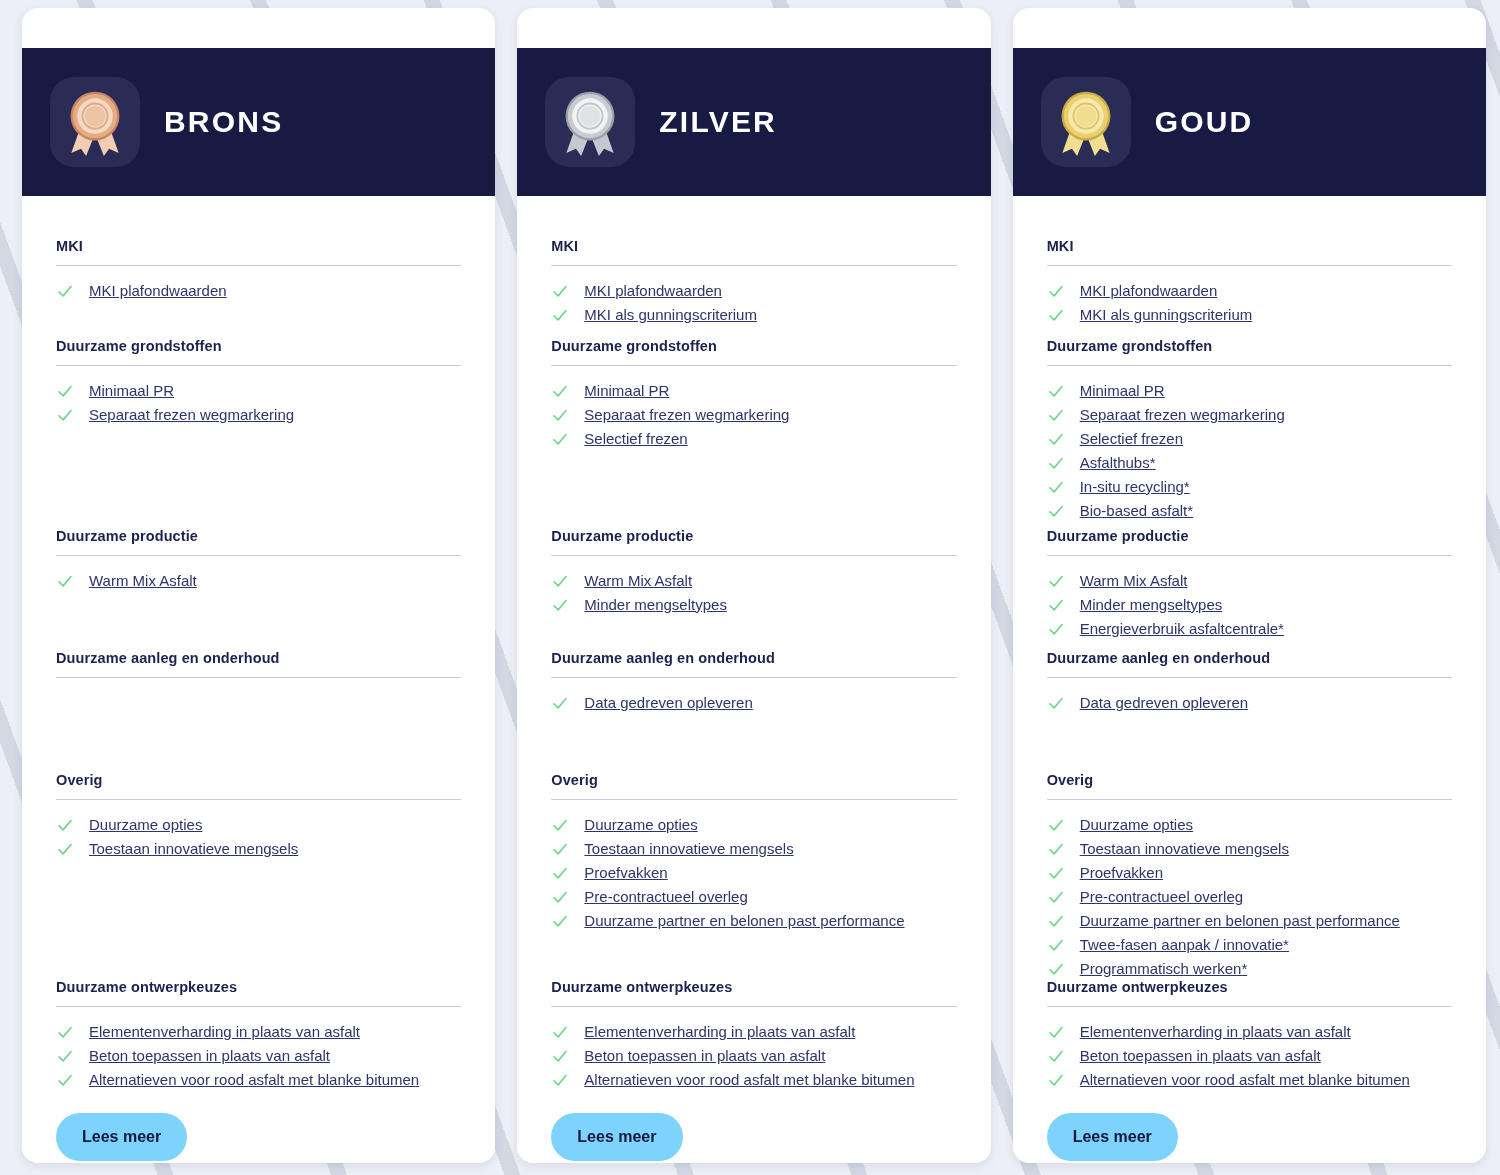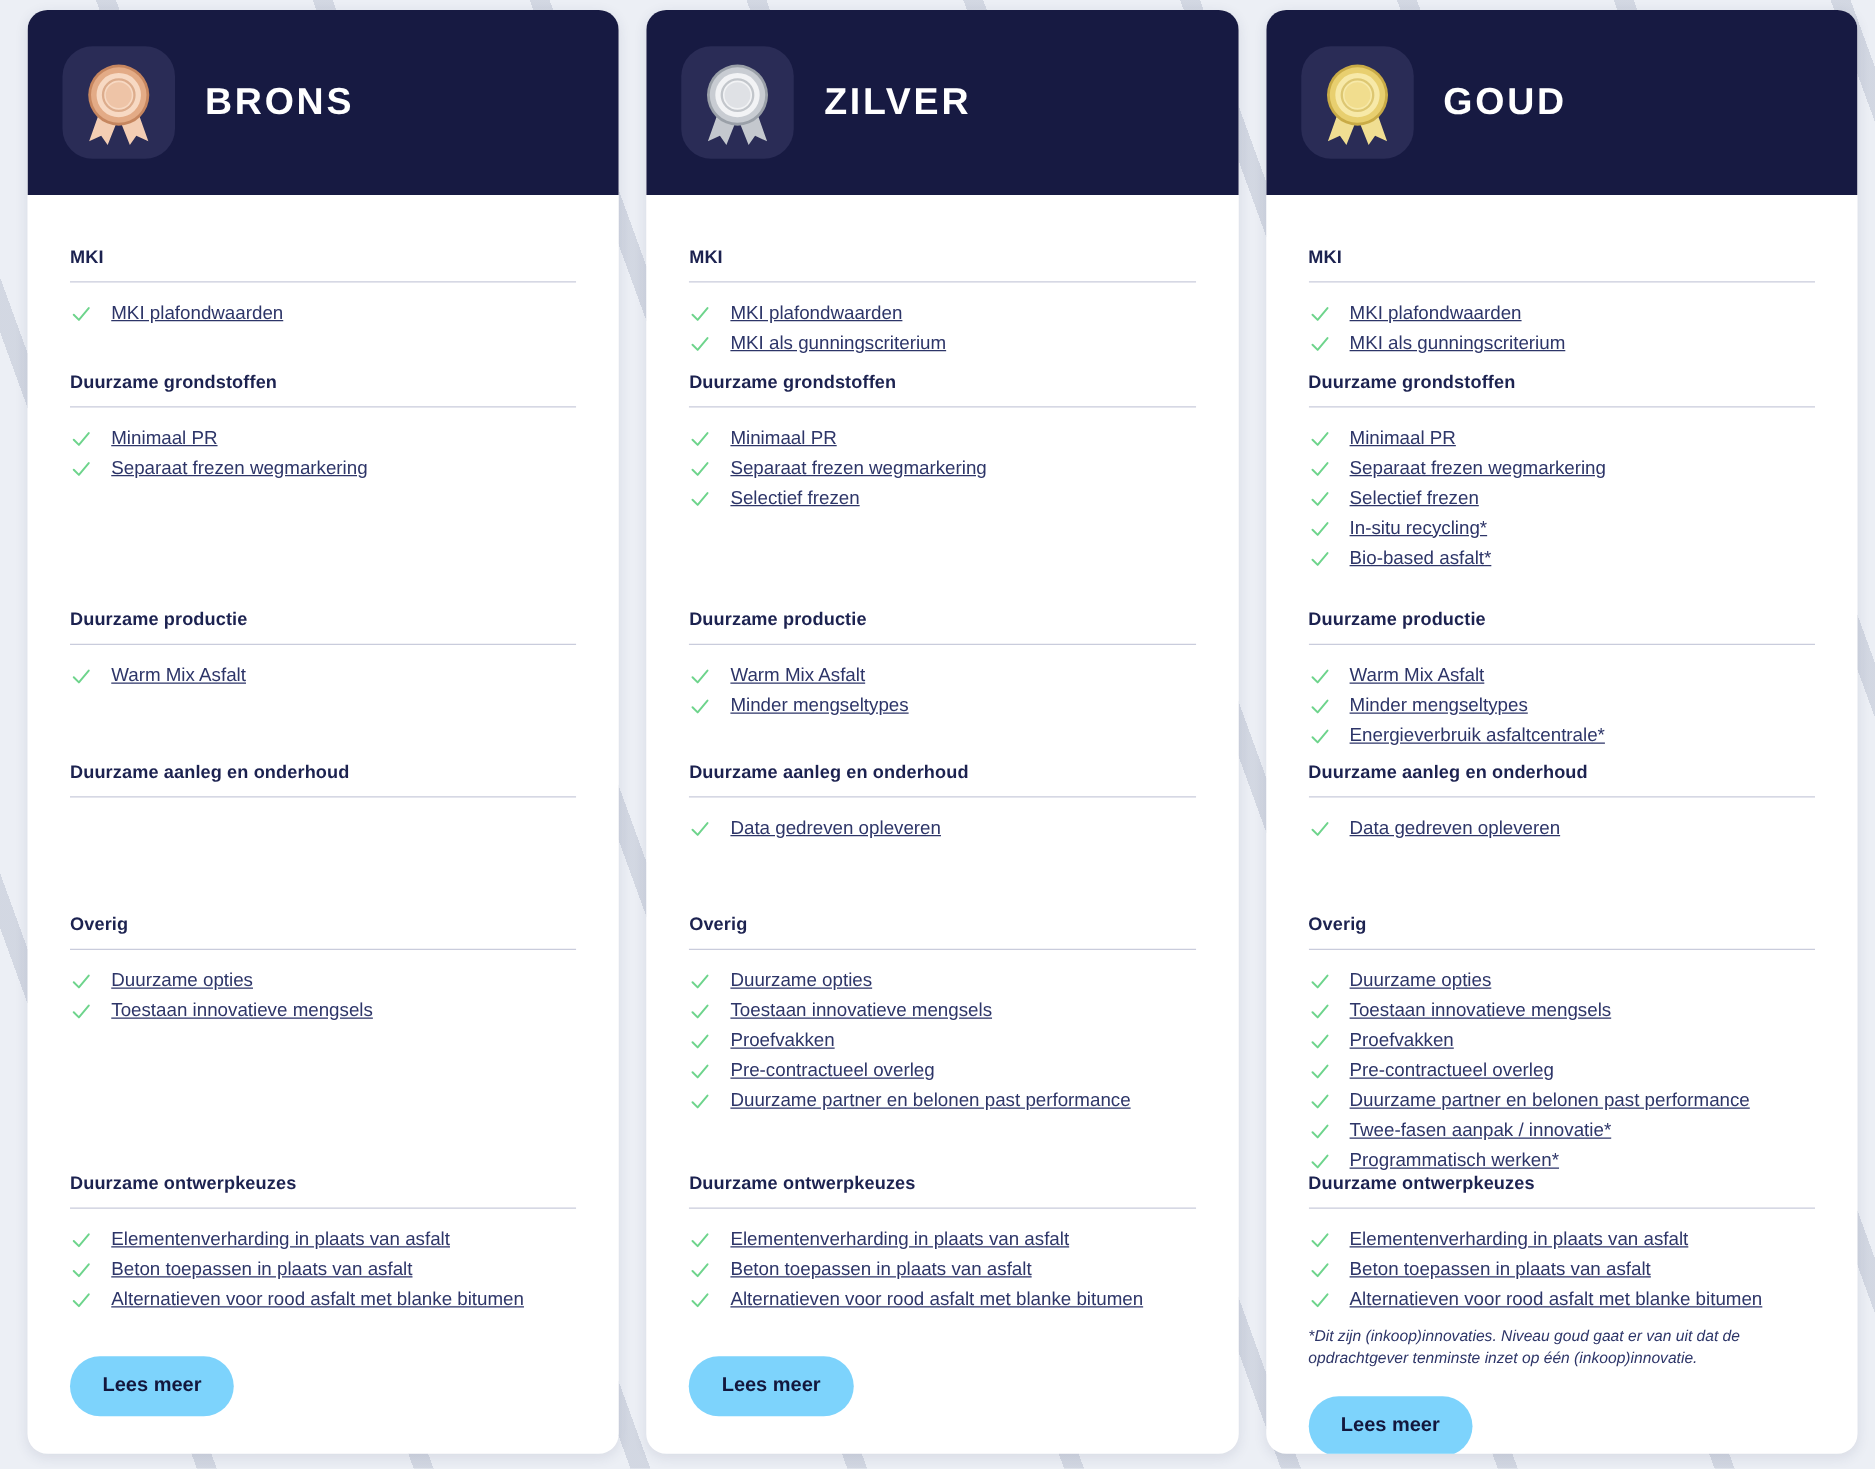--- a/index.html
+++ b/index.html
@@ -54,20 +54,21 @@
 
   
   .card-header {
     background: #171a42;
     display: flex;
     align-items: center;
     gap: 24px;
     padding: 24px 28px;
     height: 148px;
     flex: 0 0 auto;
+    margin-top: 40px;
   }
 
   .medal-badge {
     width: 90px;
     height: 90px;
     border-radius: 24px;
     background: #2a2c56;
     display: flex;
     align-items: center;
     justify-content: center;
@@ -554,20 +555,28 @@
                 </svg>
               </span>
         <span>Selectief frezen</span>
       </li>
             <li class="feature-item">
         <span class="check-icon">
                 <svg viewBox="0 0 24 24" aria-hidden="true">
                   <path d="M4 13 L9.5 18.5 L20 6" fill="none" stroke="#6ed48c" stroke-width="2.1" stroke-linecap="round" stroke-linejoin="round"></path>
                 </svg>
               </span>
+        <span>Asfalthubs*</span>
+      </li>
+            <li class="feature-item">
+        <span class="check-icon">
+                <svg viewBox="0 0 24 24" aria-hidden="true">
+                  <path d="M4 13 L9.5 18.5 L20 6" fill="none" stroke="#6ed48c" stroke-width="2.1" stroke-linecap="round" stroke-linejoin="round"></path>
+                </svg>
+              </span>
         <span>In-situ recycling*</span>
       </li>
             <li class="feature-item">
         <span class="check-icon">
                 <svg viewBox="0 0 24 24" aria-hidden="true">
                   <path d="M4 13 L9.5 18.5 L20 6" fill="none" stroke="#6ed48c" stroke-width="2.1" stroke-linecap="round" stroke-linejoin="round"></path>
                 </svg>
               </span>
         <span>Bio-based asfalt*</span>
       </li>
@@ -702,19 +711,18 @@
             <li class="feature-item">
         <span class="check-icon">
                 <svg viewBox="0 0 24 24" aria-hidden="true">
                   <path d="M4 13 L9.5 18.5 L20 6" fill="none" stroke="#6ed48c" stroke-width="2.1" stroke-linecap="round" stroke-linejoin="round"></path>
                 </svg>
               </span>
         <span>Alternatieven voor rood asfalt met blanke bitumen</span>
       </li>
           </ul>
       </div>
-      <div class="footnote">*Dit zijn (inkoop)innovaties. Niveau goud gaat er van uit dat de opdrachtgever tenminste inzet op één (inkoop)innovatie.</div>
     </div>
     <div class="card-footer">
       <button class="read-more-btn">Lees meer</button>
     </div>
     </div>
   </div>
 
 </body></html>

